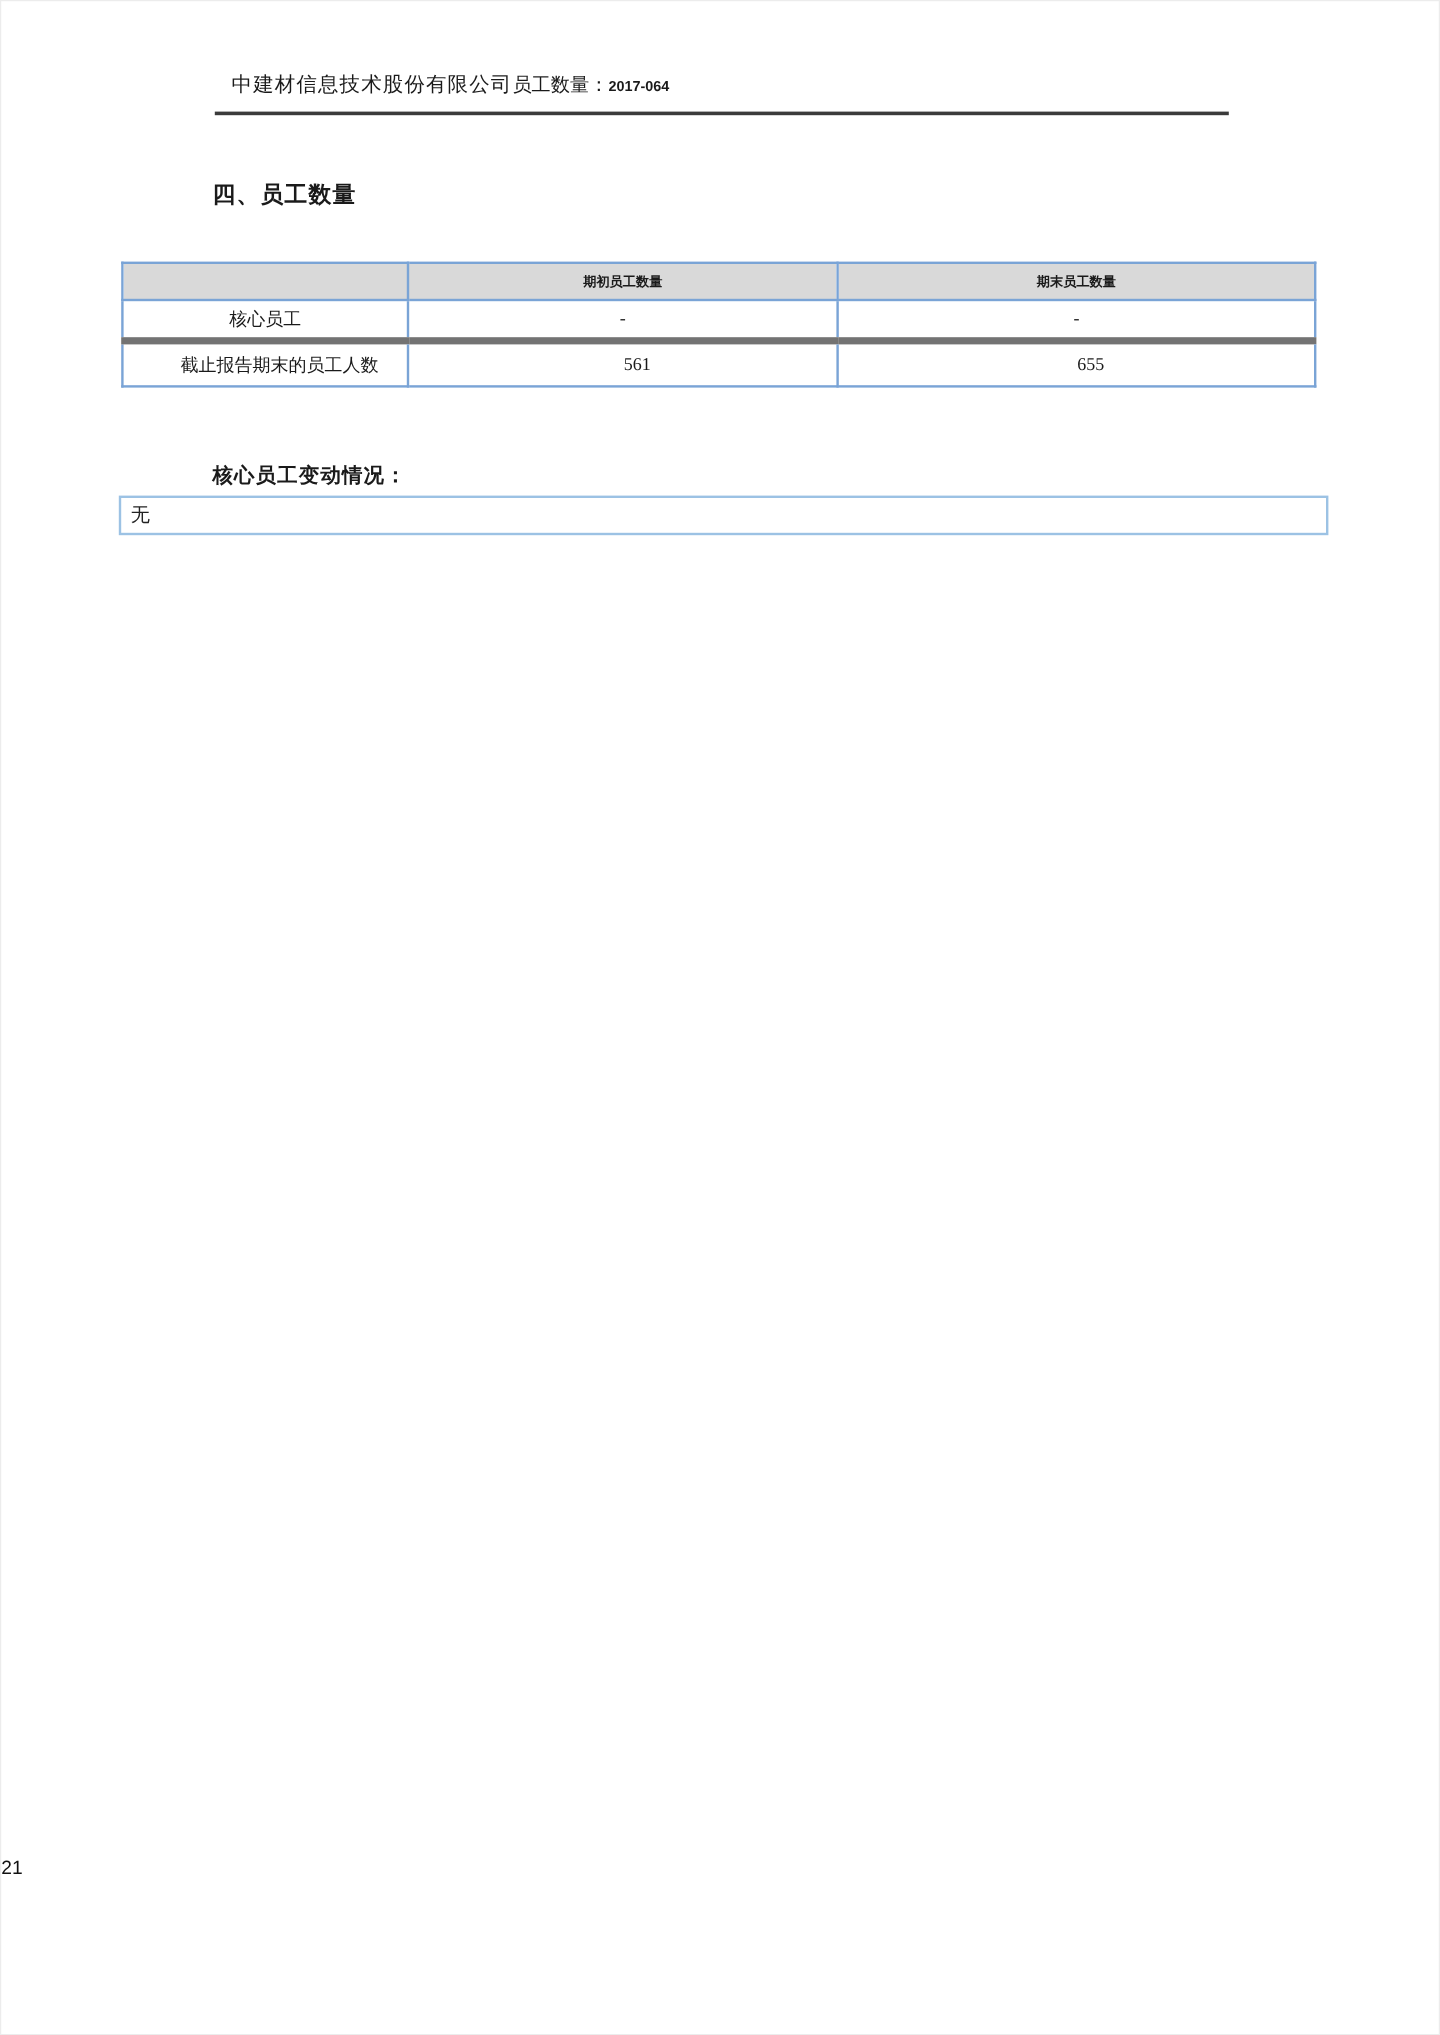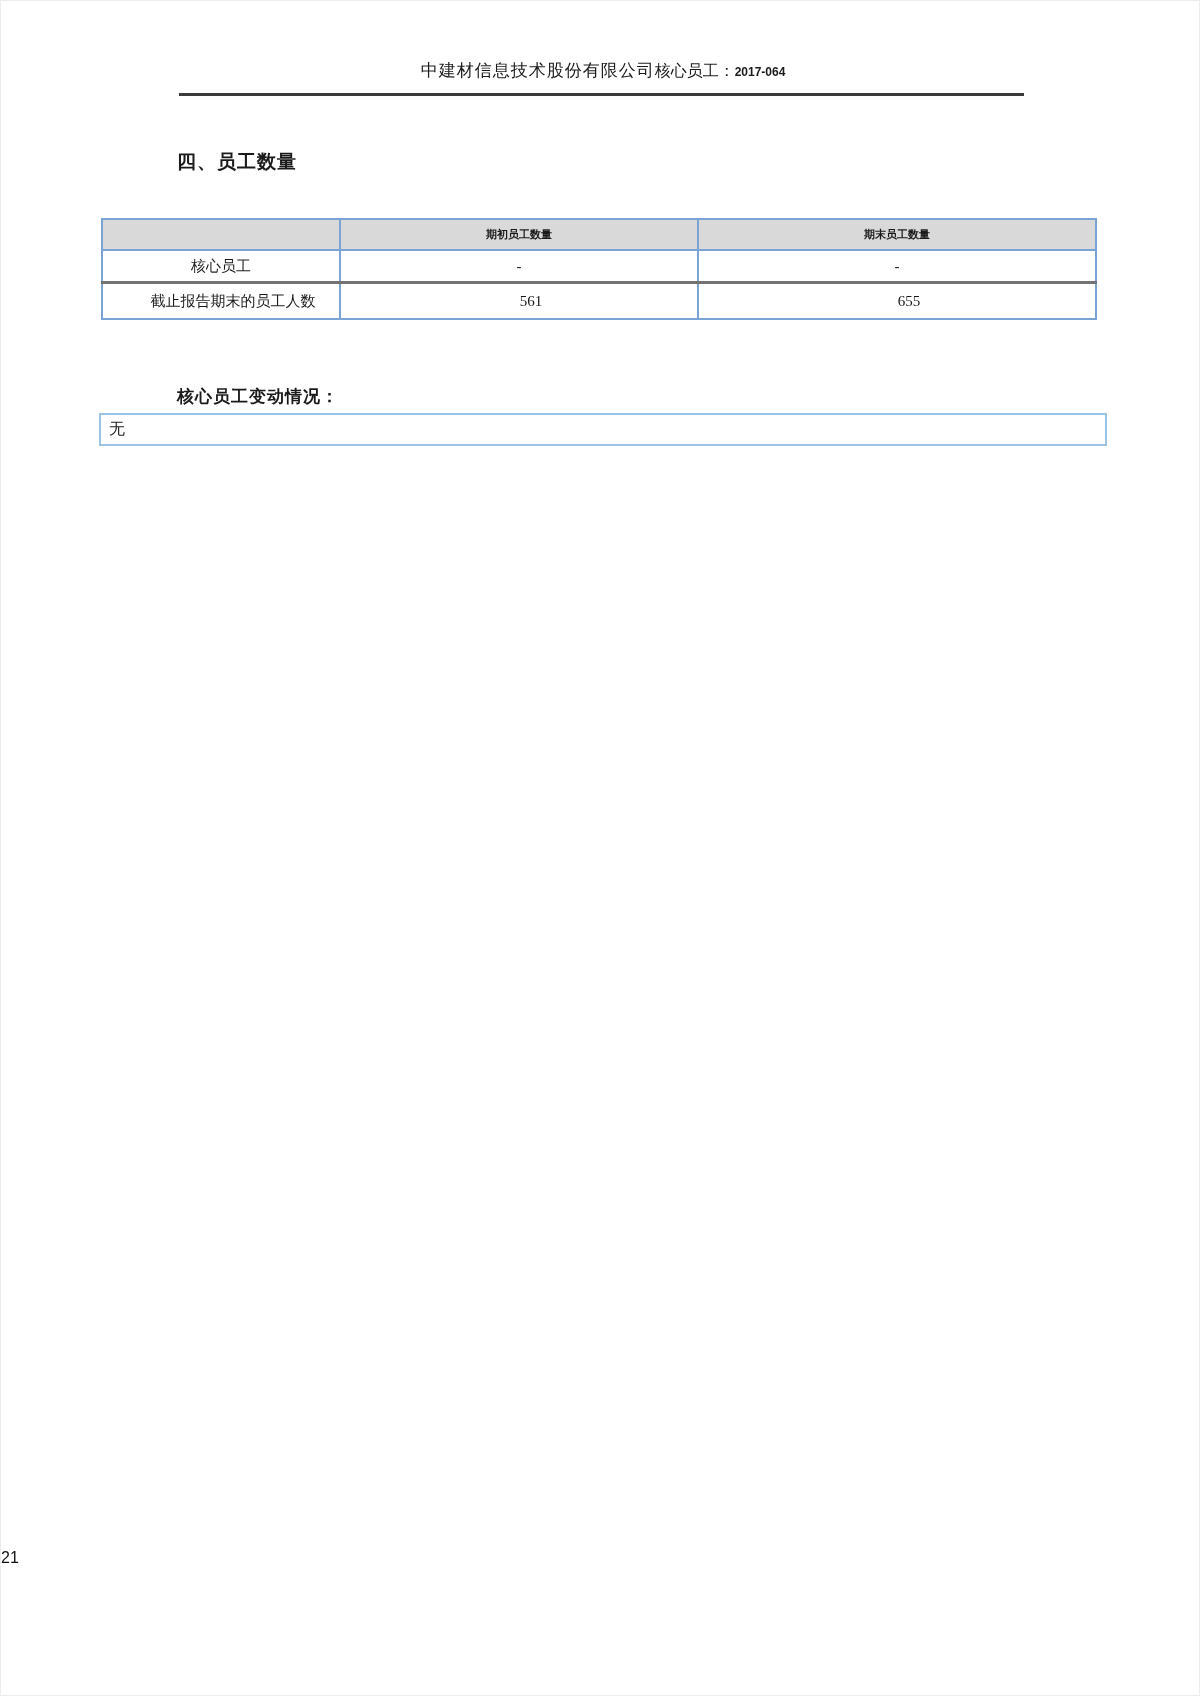--- a/index.html
+++ b/index.html
@@ -5,21 +5,21 @@
   html,body { margin:0; padding:0; background:#ffffff; }
   .page {
     position:relative; width:1200px; height:1696px; background:#ffffff;
     font-family:"Liberation Serif","DejaVu Serif",serif; color:#1a1a1a;
     overflow:hidden; border:1px solid #ececec; box-sizing:border-box;
   }
 
   
   .doc-header {
     position:absolute; left:192px; top:58px; width:820px;
-    display:flex; justify-content:center; align-items:baseline;
+    display:flex; justify-content:flex-start; align-items:baseline;
   }
   .company { font-size:17px; letter-spacing:1px; }
   .notice  { font-size:16px; white-space:nowrap; }
   .notice .num {
     font-family:Liberation Sans, sans-serif;
     font-weight:600; font-size:12px;
   }
   .header-rule {
     position:absolute; left:178px; top:92px; width:845px; height:3px;
     background:#3b3b3b;
@@ -42,21 +42,21 @@
   .emp-table col.c3 { width:398px; }
   .emp-table th, .emp-table td {
     border:2px solid #7aa4d6; text-align:center; vertical-align:middle;
     padding:0 4px; overflow:hidden; white-space:nowrap;
   }
   .emp-table th {
     background:#d9d9d9; height:29px;
     font-family:Liberation Serif, serif;
     font-weight:700; font-size:11px;
   }
-  .emp-table tr.r1 td { height:30px; border-bottom:3px solid #737373;margin-top:32px; }
+  .emp-table tr.r1 td { height:30px; border-bottom:6px solid #737373;margin-top:32px; }
   .emp-table tr.r2 td { height:30px; }
   .emp-table tr.r3 td { height:34px;padding-left:28px; }
 
   
   .note-label {
     position:absolute; left:176px; top:384px;
     font-family:"Liberation Sans","DejaVu Sans",sans-serif;
     font-weight:700; font-size:17px; letter-spacing:1px;
   }
   .note-box {
@@ -75,21 +75,21 @@
   }
 </style>
 </head>
 <body>
 
 <div class="page">
 
   <div class="doc-header">
     <span class="company">中建材信息技术股份有限公司</span>
     <span class="notice">
-      <span>核心员工：</span><span class="num">2017-064</span>
+      <span>员工数量：</span><span class="num">2017-064</span>
     </span>
   </div>
   <div class="header-rule"></div>
 
   <div class="section-title">四、员工数量</div>
 
   <table class="emp-table">
     <colgroup>
         <col class="c1">
         <col class="c2">

